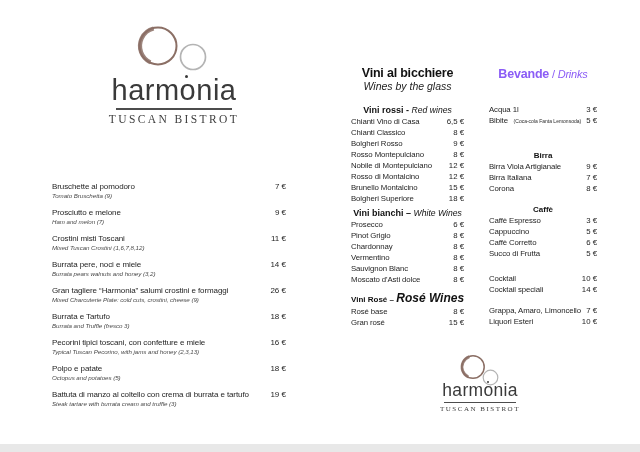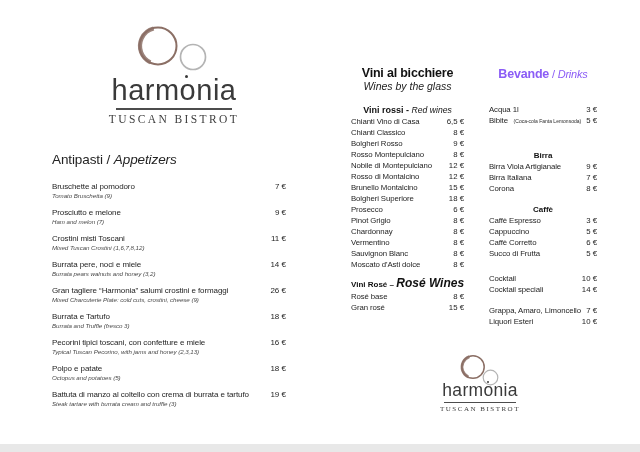--- a/index.html
+++ b/index.html
@@ -78,23 +78,20 @@
       <circle cx="23" cy="20" r="18.5" fill="none" stroke-width="2" stroke="#8b6f65"></circle>
       <circle cx="23" cy="20" r="18" fill="none" stroke-width="4.2" opacity="0.85" stroke-dasharray="44 72" transform="rotate(115 23 20)" stroke="#8b6f65"></circle>
       <circle cx="58" cy="31" r="12.5" fill="none" stroke-width="1.7" stroke="#b4b4b4"></circle>
     </svg>
     <div class="brand-name">harmonia</div>
     <span class="o-dot"></span>
     <div class="brand-rule"></div>
     <div class="brand-tagline">TUSCAN BISTROT</div>
   </div>
 
-  <div class="app-title">
-    <span>Antipasti</span><span style="white-space:pre;"> / </span><em>Appetizers</em>
-  </div>
   <div class="app-list" id="appetizer-list">
       <div class="app-item">
     <div class="app-row">
       <span class="app-name">Bruschette al pomodoro</span>
       <span class="app-price">7 €</span>
     </div>
     <div class="app-desc">Tomato Bruschetta (9)</div>
   </div>
       <div class="app-item">
     <div class="app-row">
@@ -199,20 +196,23 @@
     <span class="m-price">15 €</span>
   </div>
             <div class="m-row">
     <span class="m-name">Bolgheri Superiore</span>
 
     <span class="m-price">18 €</span>
   </div>
           </div>
   </div>
         <div class="wine-section">
+    <div class="wine-section-header">
+      <span>Vini bianchi</span><span class="wsep" style="white-space:pre;"> – </span><em>White Wines</em>
+    </div>
     <div class="wine-rows">
             <div class="m-row">
     <span class="m-name">Prosecco</span>
 
     <span class="m-price">6 €</span>
   </div>
             <div class="m-row">
     <span class="m-name">Pinot Grigio</span>
 
     <span class="m-price">8 €</span>

